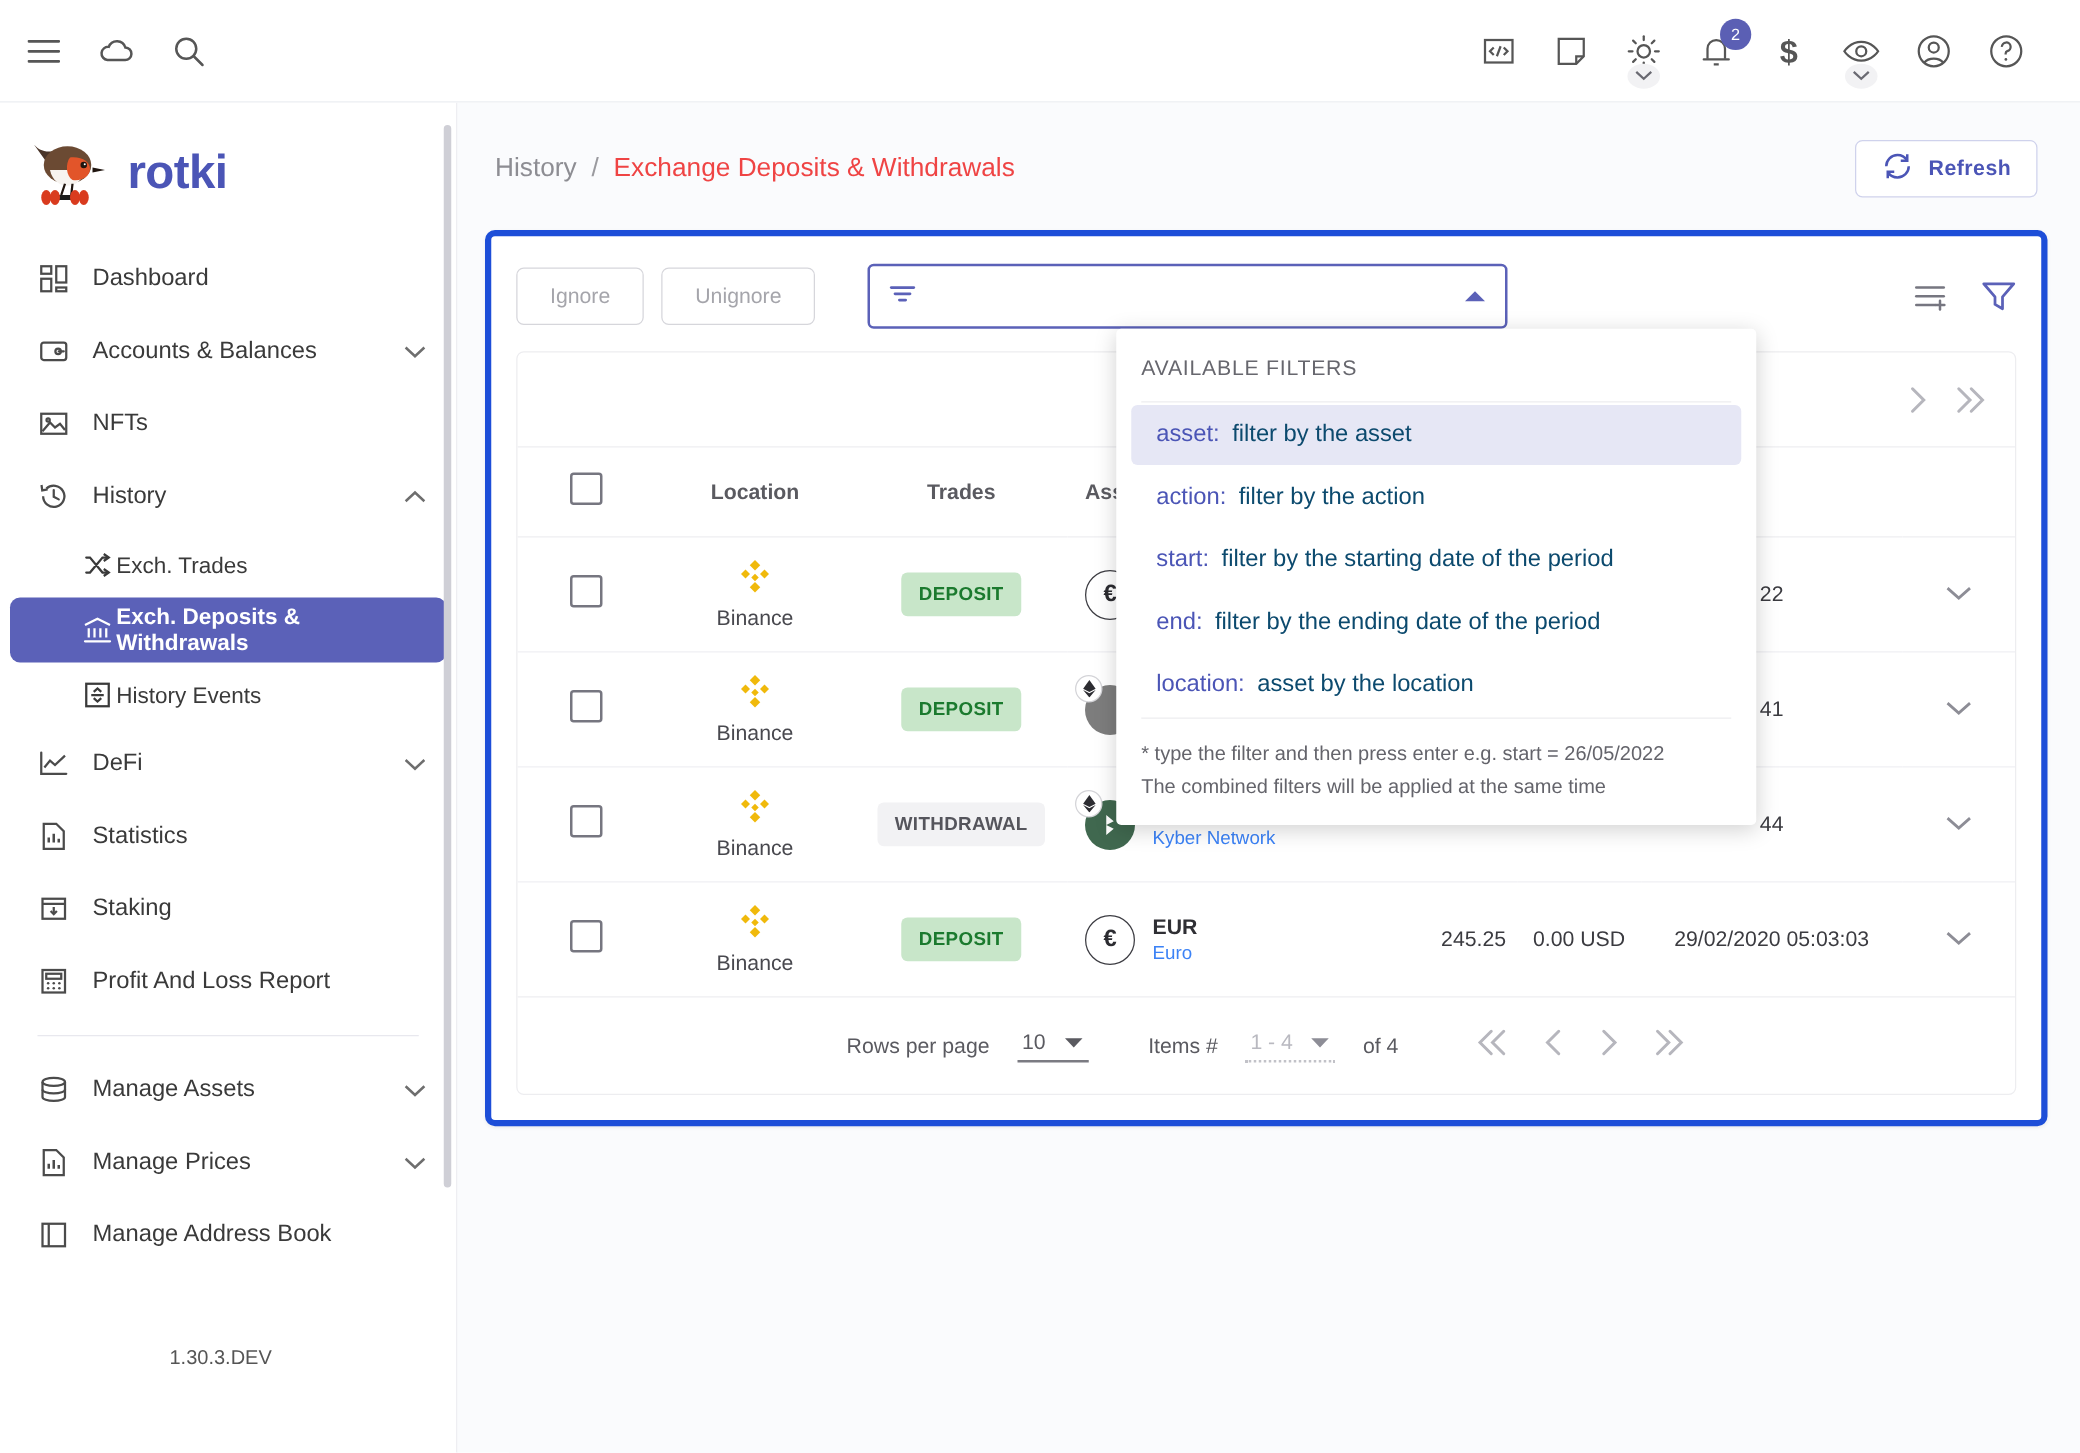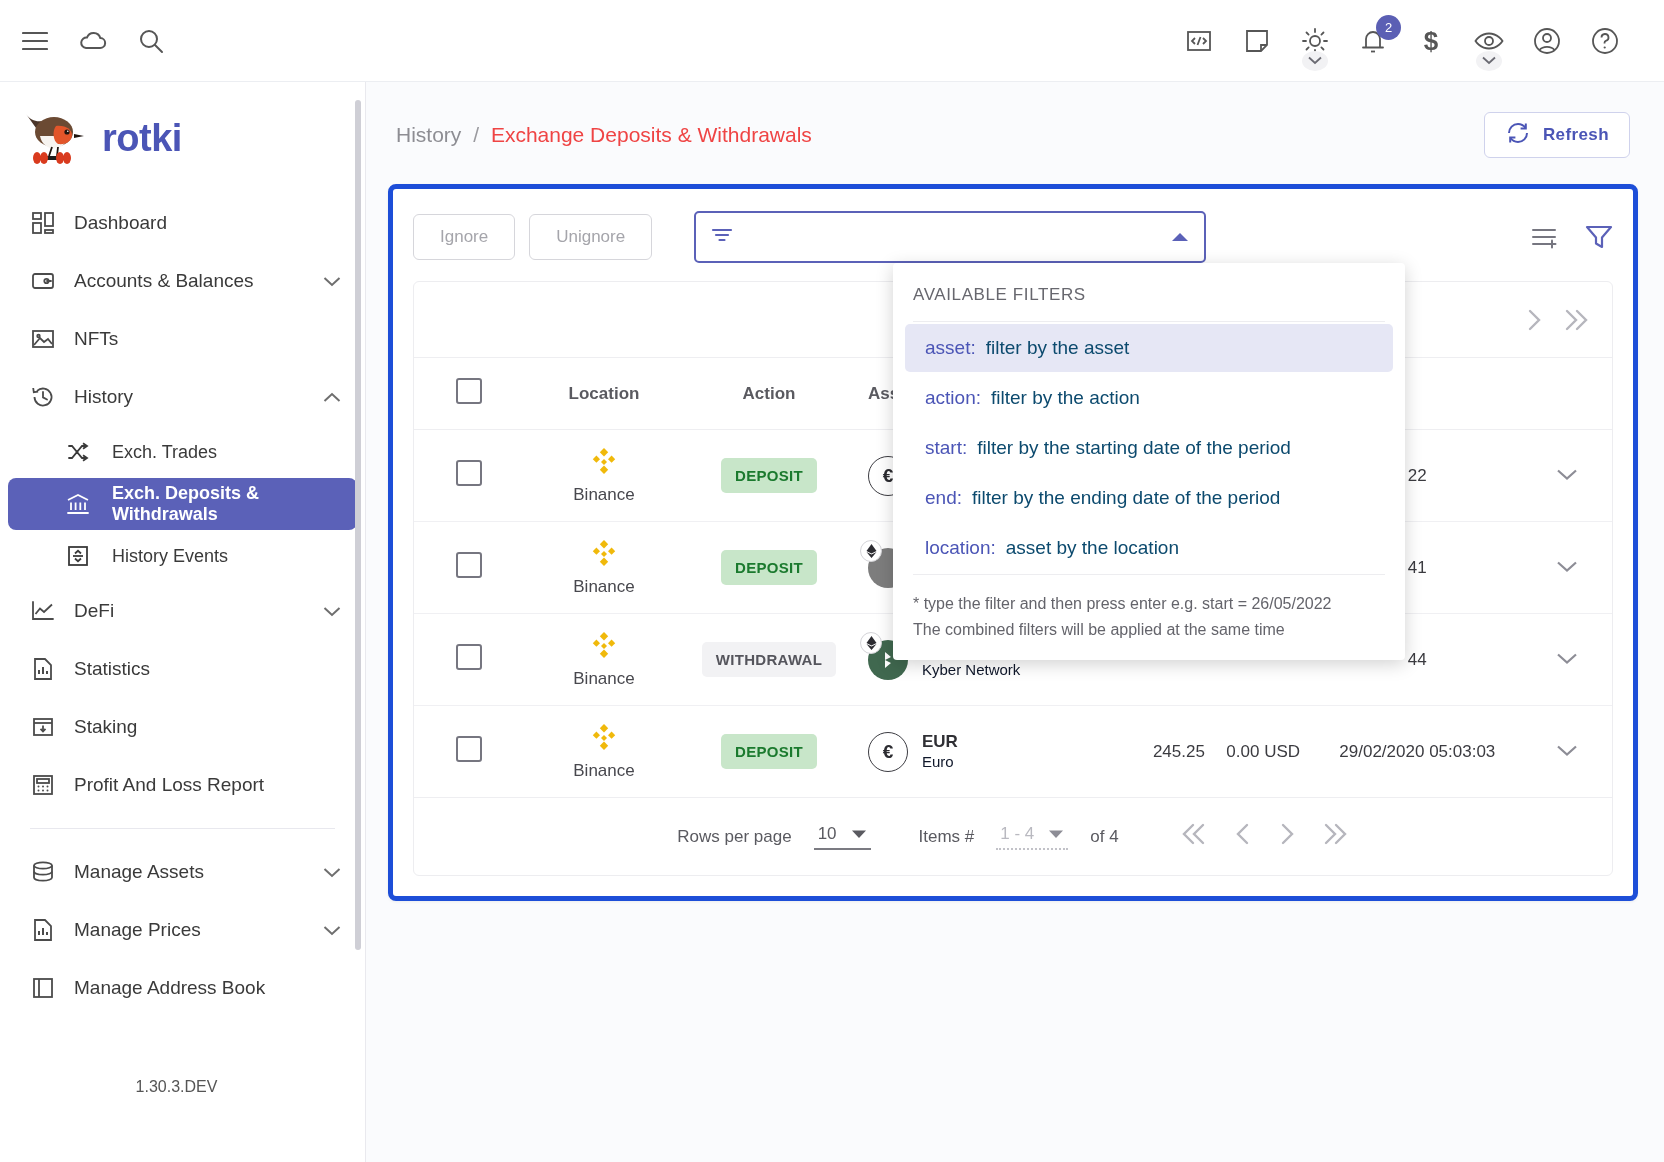--- a/index.html
+++ b/index.html
@@ -47,21 +47,21 @@
   .logo-text { font-size: 38px; font-weight: 700; color: #4b55b6; letter-spacing: -0.5px; }
   .nav { padding: 0 8px; }
   .nav-item {
     display: flex; align-items: center; gap: 18px;
     height: 58px; padding: 0 16px 0 22px;
     border-radius: 8px; cursor: pointer;
     color: #3a3a3a; font-size: 19px; text-align: right;
   }
   .nav-item .nicon { width: 26px; height: 26px; display:flex; align-items:center; justify-content:center; color:#4b4b4b; flex: 0 0 26px; }
   .nav-item .chev { margin-left: auto; color: #6e6e6e; display: flex; }
-  .nav-sub { display: flex; align-items: center; gap: 22px; height: 52px; padding: 0 16px 0 58px; border-radius: 8px; cursor: pointer; font-size: 18px; color: #3a3a3a; }
+  .nav-sub { display: flex; align-items: center; gap: 3px; height: 52px; padding: 0 16px 0 58px; border-radius: 8px; cursor: pointer; font-size: 18px; color: #3a3a3a; }
   .nav-sub .nicon { width: 24px; height: 24px; display:flex; align-items:center; justify-content:center; flex: 0 0 24px; }
   .nav-sub.active { background: #5b61b8; color: #fff; font-weight: 700; }
   .nav-sub.active .nicon { color: #fff; }
   .nav-divider { height: 1px; background: #e8e8ee; margin: 14px 22px; }
   .version { position: absolute; bottom: 66px; left: 0; right: 12px; text-align: center; font-size: 16px; color: #555; }
   .sb-scroll { position: absolute; top: 18px; right: 4px; width: 6px; height: 850px; background: #cfcfd6; border-radius: 4px; }
   
   .main { position: absolute; top: 82px; left: 366px; right: 0; bottom: 0; background: #fafbfd; overflow: hidden; }
   .page-head { display: flex; align-items: center; padding: 30px 34px 0 30px; }
   .crumb { font-size: 21px; color: #8d8d93; }
@@ -107,21 +107,21 @@
   tr:last-child td { border-bottom: none; }
   .chk { width: 26px; height: 26px; border: 2px solid #767680; border-radius: 3px; display: inline-block; cursor: pointer; }
   .loc { display: flex; flex-direction: column; align-items: center; gap: 4px; }
   .loc-name { font-size: 17px; color: #48484e; }
   .chip { display: inline-block; padding: 9px 14px; border-radius: 5px; font-size: 15px; font-weight: 700; letter-spacing: .3px; }
   .chip.dep { background: #c8e6c9; color: #1b7a2e; }
   .chip.wd { background: #f2f2f4; color: #55555c; }
   .asset-cell { display: flex; align-items: center; gap: 14px; padding-left: 14px; }
   .asset-txt { text-align: left; line-height: 1.15; }
   .asset-sym { font-weight: 700; font-size: 17px; color: #2f2f34; }
-  .asset-sub { font-size: 15px; color: #0f172a; }
+  .asset-sub { font-size: 15px; color: #3b82f6; }
   .coin { width: 40px; height: 40px; border-radius: 50%; position: relative; flex: 0 0 40px; }
   .coin.eur { border: 1.5px solid #3c3c42; display:flex; align-items:center; justify-content:center; font-size:19px; font-weight:700; color:#2c2c31; }
   .coin.busd { background: #7d7d7d; }
   .coin.knc { background: #40684f; display:flex;align-items:center;justify-content:center; }
   .chain-badge { position: absolute; top: -8px; left: -8px; width: 22px; height: 22px; border-radius: 50%; background:#fff; border:1px solid #d4d4d8; display:flex; align-items:center; justify-content:center; }
   .tbl-foot { height: 78px; display: flex; align-items: center; justify-content: center; gap: 22px; font-size: 17px; color: #5a5a60; border-top: 1px solid #eeeef1; }
   .sel-under { border-bottom: 2px solid #7b7b82; padding: 0 4px 4px 4px; display: inline-flex; align-items:flex-start; gap:14px; }
   .sel-dotted { border-bottom: 2px dotted #c2c2c8; padding: 0 4px 4px 4px; display: inline-flex; align-items:center; gap:14px; color:#b9b9c0; }
   .foot-arrows { display: flex; align-items: center; gap: 28px; margin-left: 40px; color: #b6b6bd; }
   
@@ -544,21 +544,21 @@
         </span>
       </div>
 
       <table>
         <thead>
           <tr>
             <th style="width:110px">
               <span class="chk"></span>
             </th>
             <th style="width:160px">Location</th>
-            <th style="width:170px">Action</th>
+            <th style="width:170px">Trades</th>
             <th style="width:290px; text-align:left; padding-left:14px">Asset</th>
             <th></th>
             <th></th>
             <th></th>
             <th style="width:90px"></th>
           </tr>
         </thead>
         <tbody>
 
           <tr>

